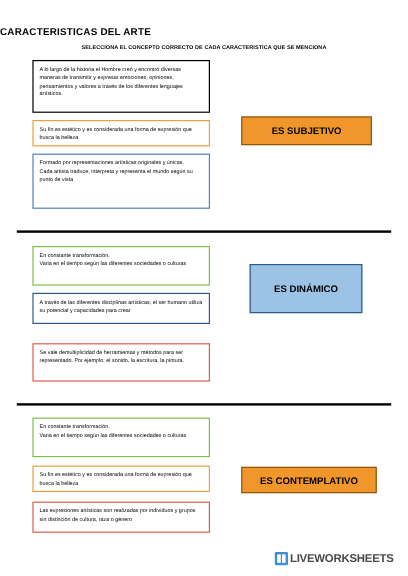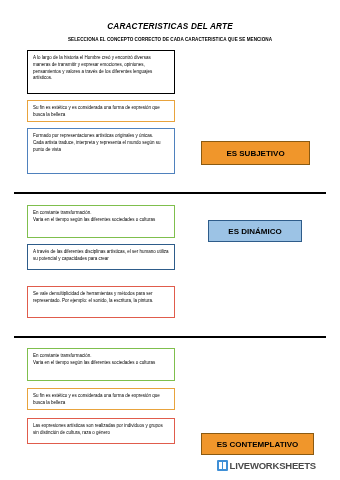--- a/index.html
+++ b/index.html
@@ -18,26 +18,25 @@
     position: relative;
     width: 340px;
     height: 480px;
     box-sizing: border-box;
   }
   .title {
     position: absolute;
     left: 0;
     right: 0;
     top: 22px;
-    text-align: center;
+    text-align: left;
     font-size: 8.2px;
     font-weight: bold;
     letter-spacing: 0.2px;
     color: #000;
-    font-style: italic;
   }
   .subtitle {
     position: absolute;
     left: 0;
     right: 0;
     top: 37px;
     text-align: center;
     font-size: 4.6px;
     font-weight: bold;
     color: #000;
@@ -80,30 +79,29 @@
     font-size: 8px;
     font-weight: bold;
     color: #000;
     border-width: 1px;
     border-style: solid;
     text-align: center;
   }
   .ans-orange {
     background: #f0962b;
     border-color: #8a5a12;
-    margin-top: 44px;
   }
   .ans-blue {
     background: #9cc3e5;
     border-color: #2e5c8a;
   }
 
   .footer {
     position: absolute;
-    right: 24px;
+    right: 12px;
     bottom: 9px;
     display: flex;
     align-items: center;
     gap: 2px;
     margin-left: 40px;
   }
   .footer-mark {
     width: 11px;
     height: 11px;
     background: #3f8fd6;
@@ -155,21 +153,21 @@
 
   <div class="divider d1"></div>
 
   <div class="stmt b-green" style="left:27px; top:205px; width:148px; height:33px; white-space:pre-line;">En constante transformación.
 Varia en el tiempo según las diferentes sociedades o culturas</div>
 
   <div class="stmt b-darkblue" style="left:27px; top:244px; width:148px; height:26px;">A través de las diferentes disciplinas artísticas, el ser humano utiliza su potencial y capacidades para crear</div>
 
   <div class="stmt b-red" style="left:27px; top:286px; width:148px; height:32px;">Se vale demultiplicidad de herramientas y métodos para ser representado. Por ejemplo: el sonido, la escritura, la pintura.</div>
 
-  <div class="answer ans-blue" style="left:208px; top:220px; width:94px; height:22px;">ES DINÁMICO</div>
+  <div class="answer ans-blue" style="left:208px; top:220px; width:94px; height:41px;">ES DINÁMICO</div>
 
   <div class="divider d2"></div>
 
   <div class="stmt b-green" style="left:27px; top:348px; width:148px; height:33px; white-space:pre-line;">En constante transformación.
 Varia en el tiempo según las diferentes sociedades o culturas</div>
 
   <div class="stmt b-orange" style="left:27px; top:388px; width:148px; height:22px;">Su fin es estético y es considerada una forma de expresión que busca la belleza</div>
 
   <div class="stmt b-red" style="left:27px; top:418px; width:148px; height:26px;">Las expresiones artísticas son realizadas por individuos y grupos sin distinción de cultura, raza o género</div>
 

